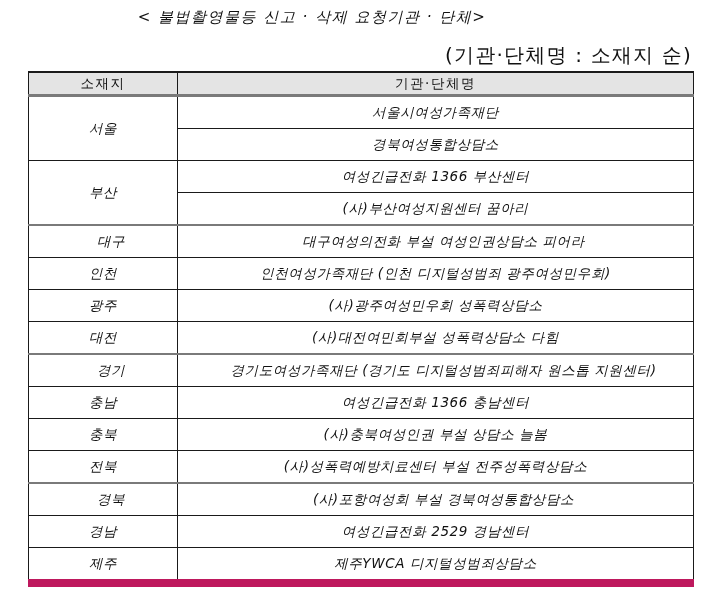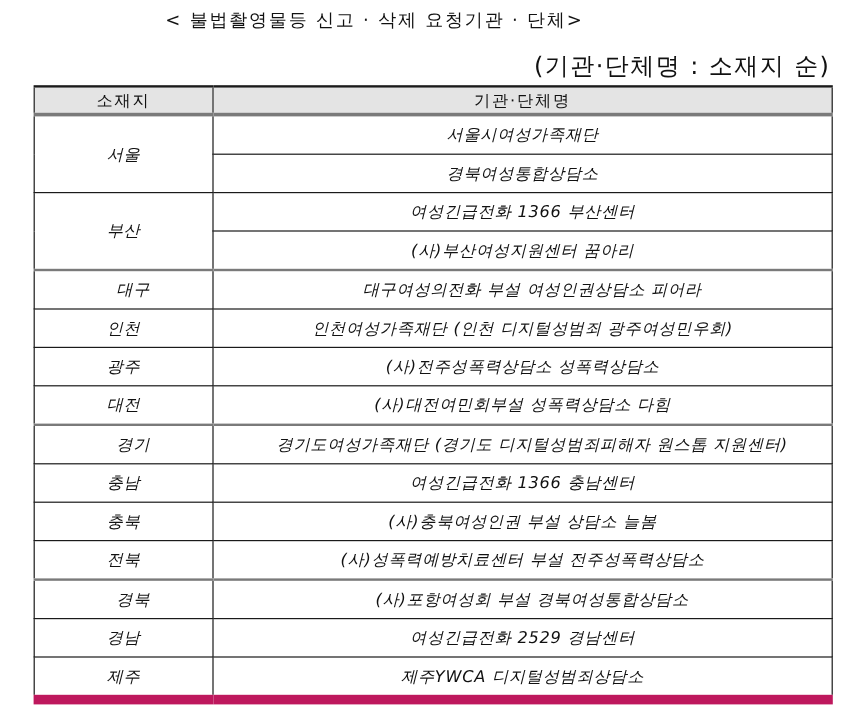--- a/index.html
+++ b/index.html
@@ -17,20 +17,21 @@
   }
   .title {
     position: absolute;
     left: 0;
     width: 624px;
     top: 8px;
     text-align: center;
     font-size: 15px;
     letter-spacing: 1.5px;
     white-space: nowrap;
+    font-style: italic;
   }
   .subtitle {
     position: absolute;
     right: 28px;
     top: 42px;
     font-size: 20px;
     letter-spacing: 1.2px;
     white-space: nowrap;
   }
   table.org-table {
@@ -114,21 +115,21 @@
       <td>대구여성의전화 부설 여성인권상담소 피어라</td>
     </tr>
 
     <tr>
       <td>인천</td>
       <td>인천여성가족재단 (인천 디지털성범죄 광주여성민우회)</td>
     </tr>
 
     <tr>
       <td>광주</td>
-      <td>(사)전주성폭력상담소 성폭력상담소</td>
+      <td>(사)광주여성민우회 성폭력상담소</td>
     </tr>
 
     <tr>
       <td>대전</td>
       <td>(사)대전여민회부설 성폭력상담소 다힘</td>
     </tr>
 
     <tr class="thick-top">
       <td>경기</td>
       <td>경기도여성가족재단 (경기도 디지털성범죄피해자 원스톱 지원센터)</td>

